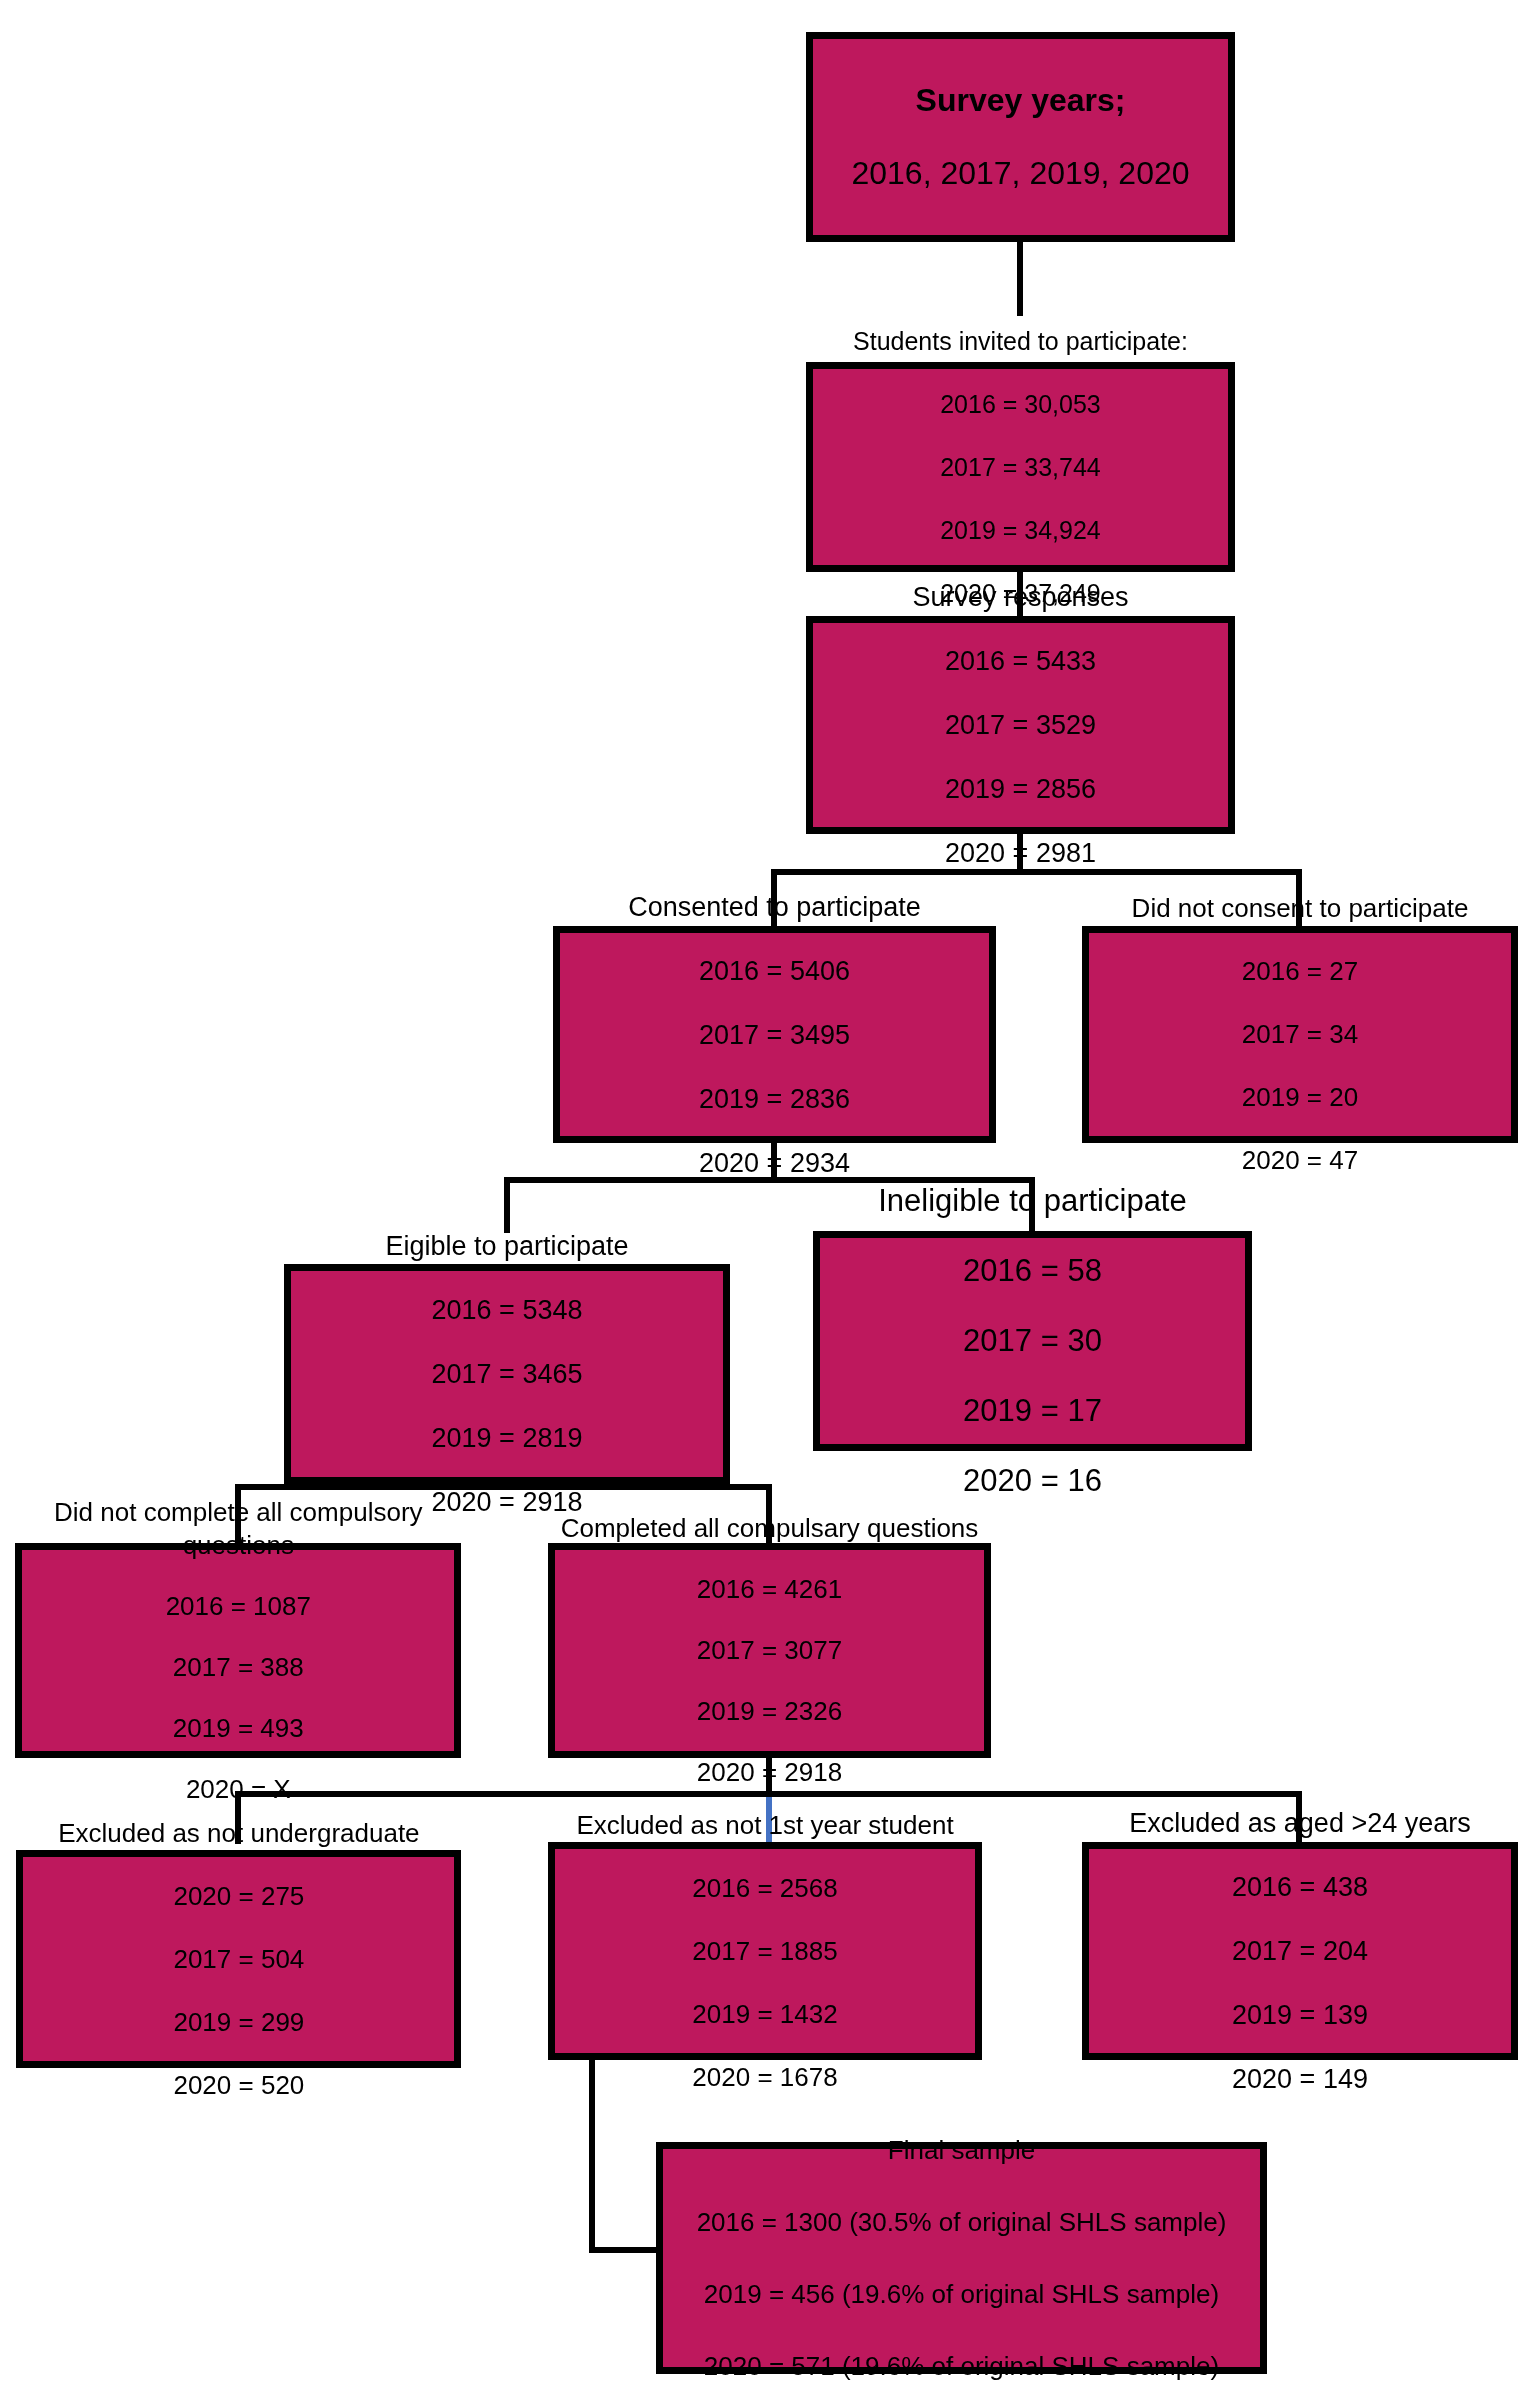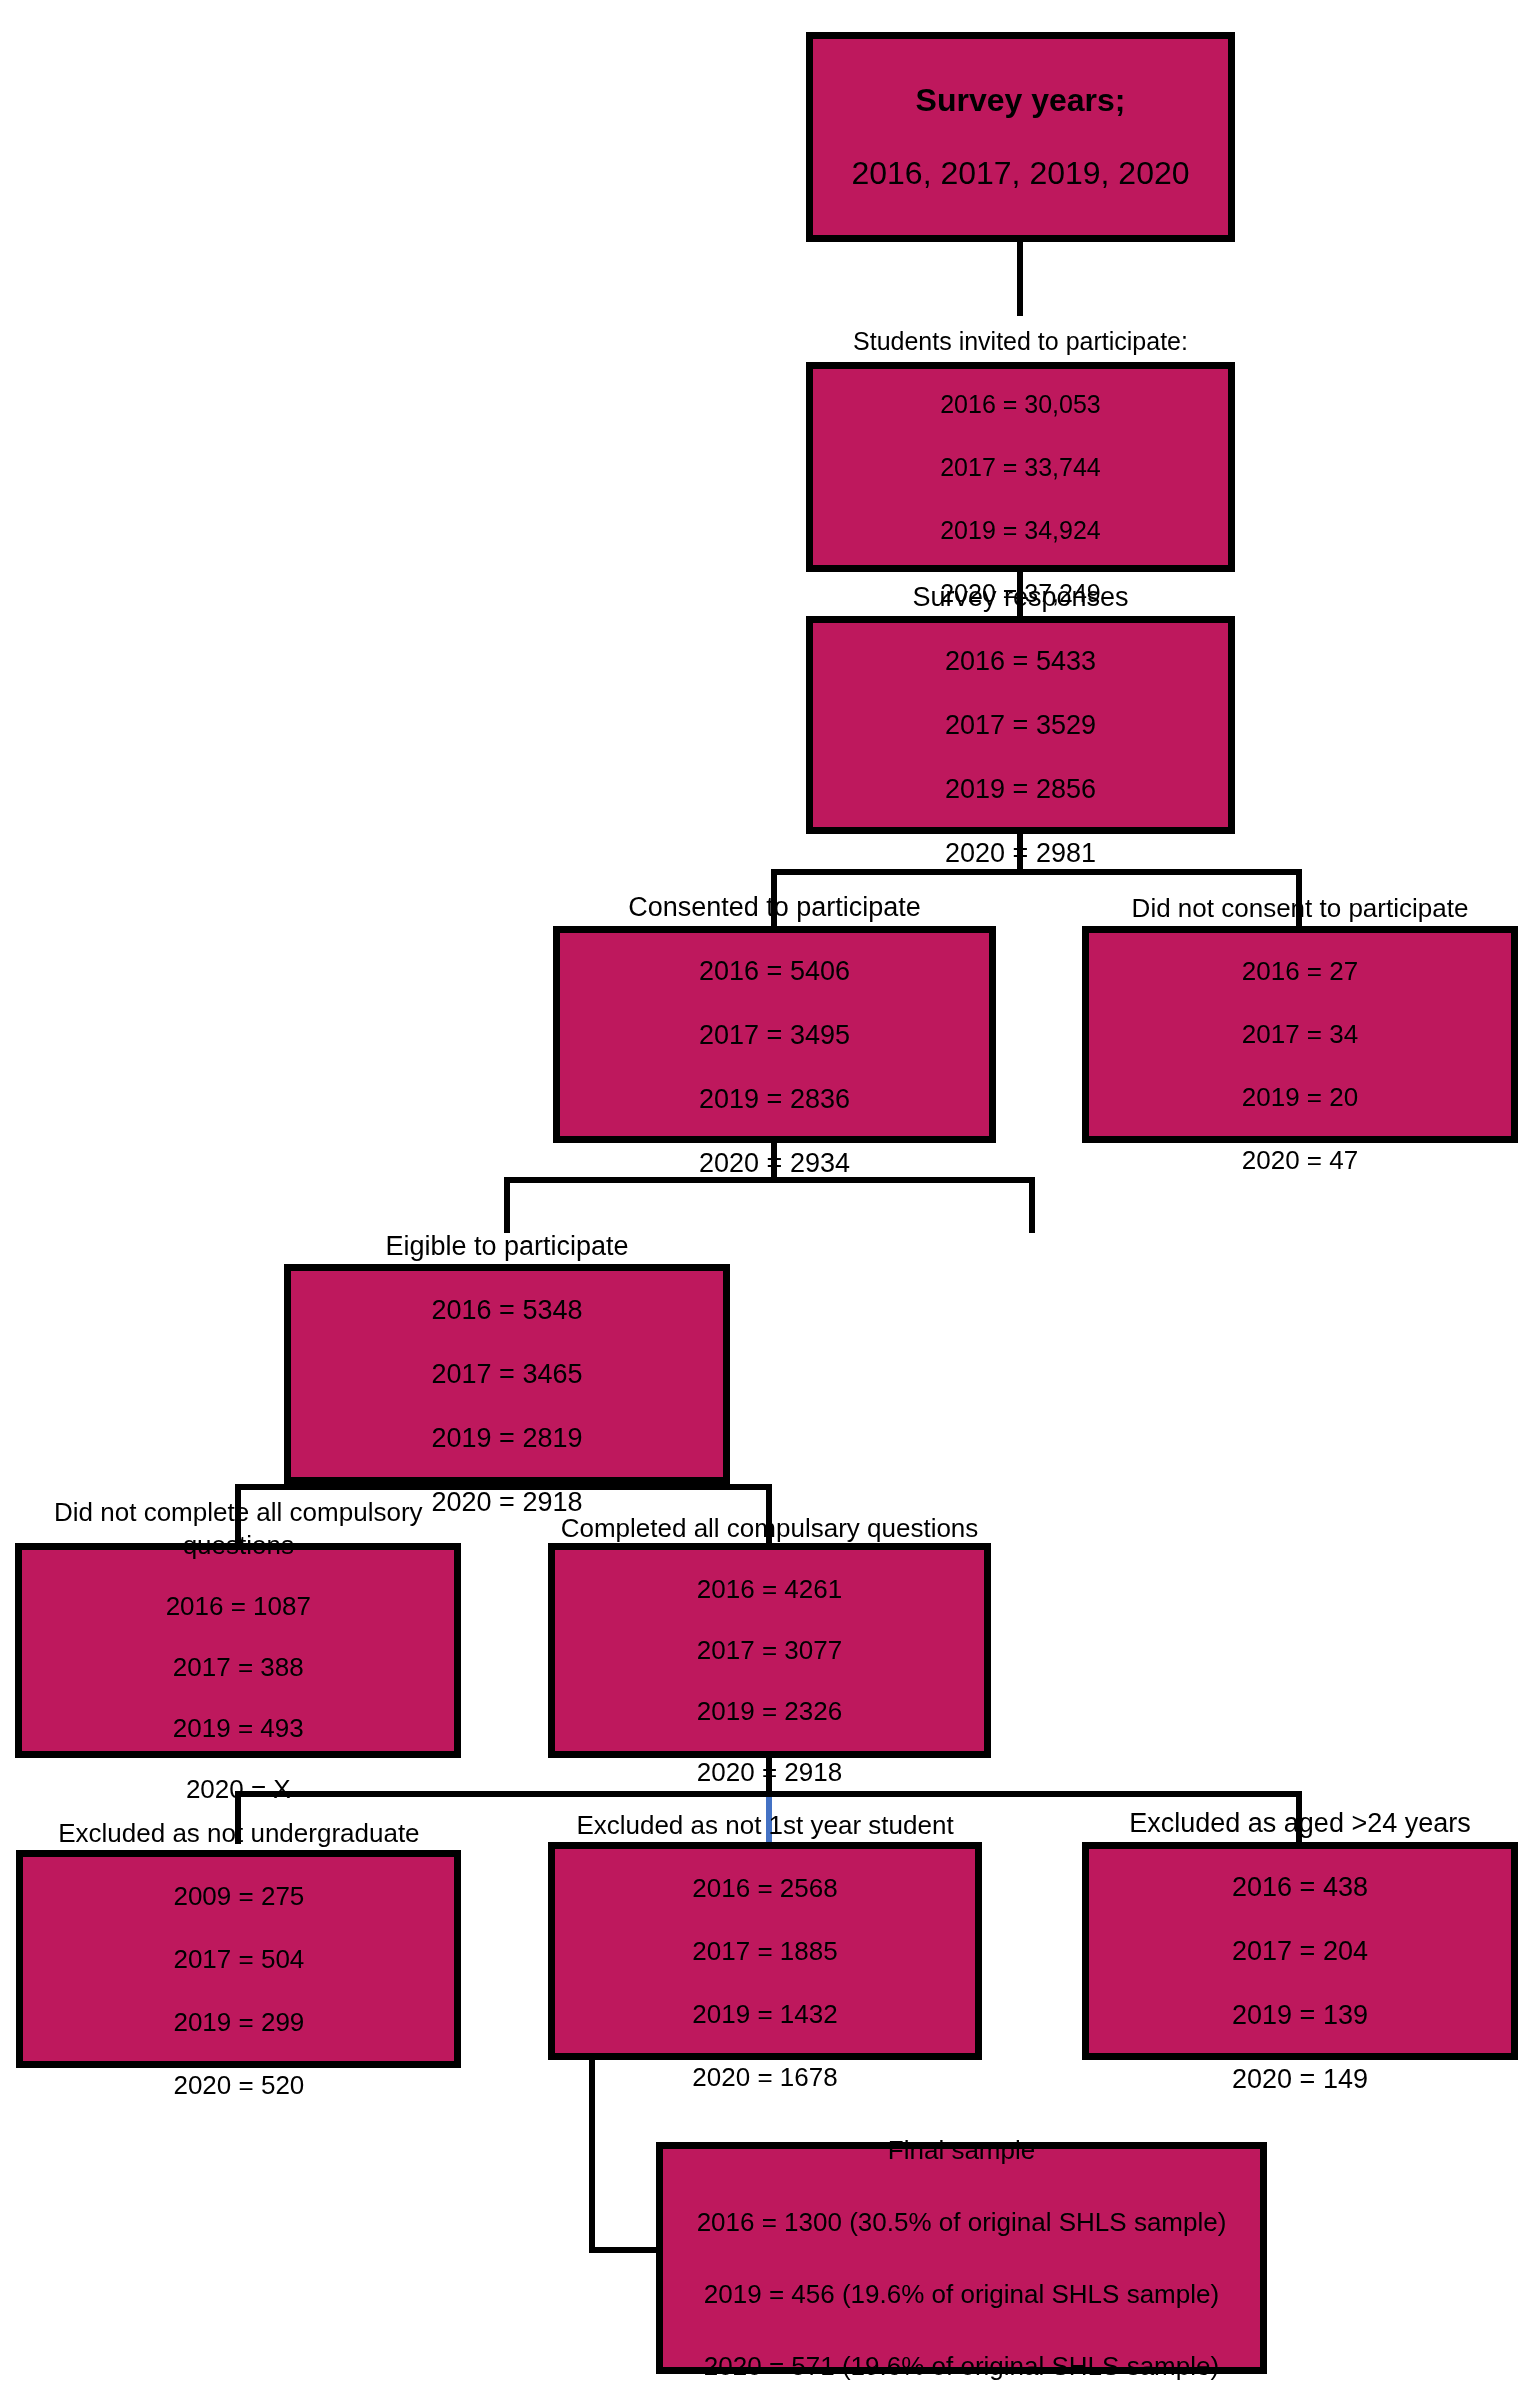--- a/index.html
+++ b/index.html
@@ -105,40 +105,47 @@
   </div>
 
   <div class="box f50" style="left:284px; top:1264px; width:446px; height:220px;">
     <div>Eigible to participate</div>
     <div>2016 = 5348</div>
     <div>2017 = 3465</div>
     <div>2019 = 2819</div>
     <div>2020 = 2918</div>
   </div>
 
+  <div class="box f56" style="left:813px; top:1231px; width:439px; height:220px;">
+    <div>Ineligible to participate</div>
+    <div>2016 = 58</div>
+    <div>2017 = 30</div>
+    <div>2019 = 17</div>
+    <div>2020 = 16</div>
+  </div>
 
   <div class="box f48t" style="left:15.3px; top:1543px; width:446px; height:215px;">
     <div class="wrap">Did not complete all compulsory questions</div>
     <div>2016 = 1087</div>
     <div>2017 = 388</div>
     <div>2019 = 493</div>
     <div>2020 = X</div>
   </div>
 
   <div class="box f48t" style="left:548px; top:1543px; width:443px; height:215px;">
     <div class="wrap">Completed all compulsary questions</div>
     <div>2016 = 4261</div>
     <div>2017 = 3077</div>
     <div>2019 = 2326</div>
     <div>2020 = 2918</div>
   </div>
 
   <div class="box f48" style="left:16.4px; top:1842px; width:445px; height:218px;margin-top:8px;">
     <div>Excluded as not undergraduate</div>
-    <div>2009 = 275</div>
+    <div>2020 = 275</div>
     <div>2017 = 504</div>
     <div>2019 = 299</div>
     <div>2020 = 520</div>
   </div>
 
   <div class="box f48" style="left:548px; top:1842px; width:434px; height:218px;">
     <div>Excluded as not 1st year student</div>
     <div>2016 = 2568</div>
     <div>2017 = 1885</div>
     <div>2019 = 1432</div>

